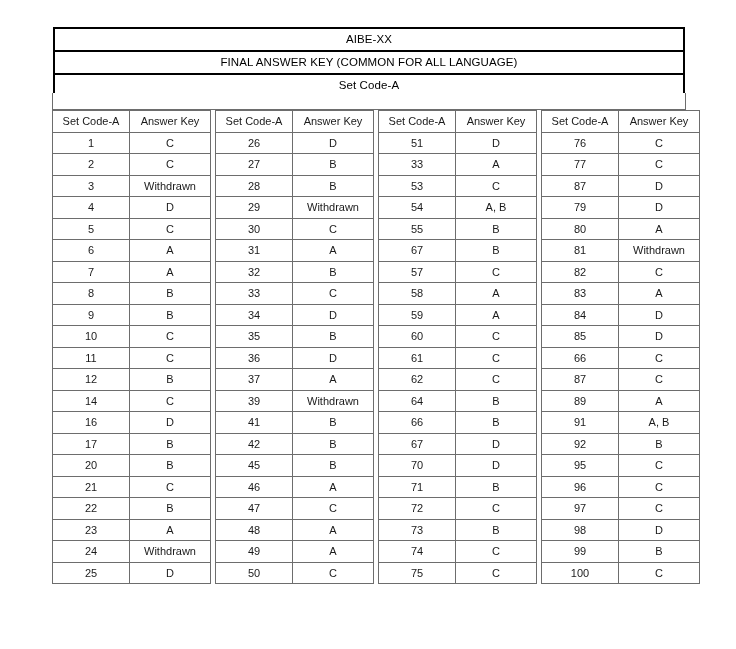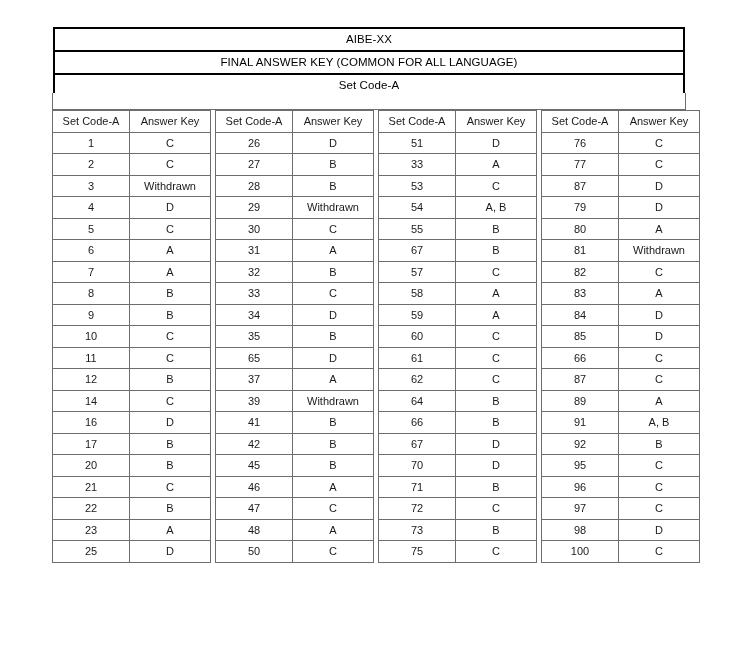--- a/index.html
+++ b/index.html
@@ -273,21 +273,21 @@
           <td>60</td>
           <td>C</td>
           <td class="gutter"></td>
           <td>85</td>
           <td>D</td>
         </tr>
         <tr>
           <td>11</td>
           <td>C</td>
           <td class="gutter"></td>
-          <td>65</td>
+          <td>36</td>
           <td>D</td>
           <td class="gutter"></td>
           <td>61</td>
           <td>C</td>
           <td class="gutter"></td>
           <td>66</td>
           <td>C</td>
         </tr>
         <tr>
           <td>12</td>
@@ -387,20 +387,33 @@
           <td>48</td>
           <td>A</td>
           <td class="gutter"></td>
           <td>73</td>
           <td>B</td>
           <td class="gutter"></td>
           <td>98</td>
           <td>D</td>
         </tr>
         <tr>
+          <td>24</td>
+          <td>Withdrawn</td>
+          <td class="gutter"></td>
+          <td>49</td>
+          <td>A</td>
+          <td class="gutter"></td>
+          <td>74</td>
+          <td>C</td>
+          <td class="gutter"></td>
+          <td>99</td>
+          <td>B</td>
+        </tr>
+        <tr>
           <td>25</td>
           <td>D</td>
           <td class="gutter"></td>
           <td>50</td>
           <td>C</td>
           <td class="gutter"></td>
           <td>75</td>
           <td>C</td>
           <td class="gutter"></td>
           <td>100</td>

